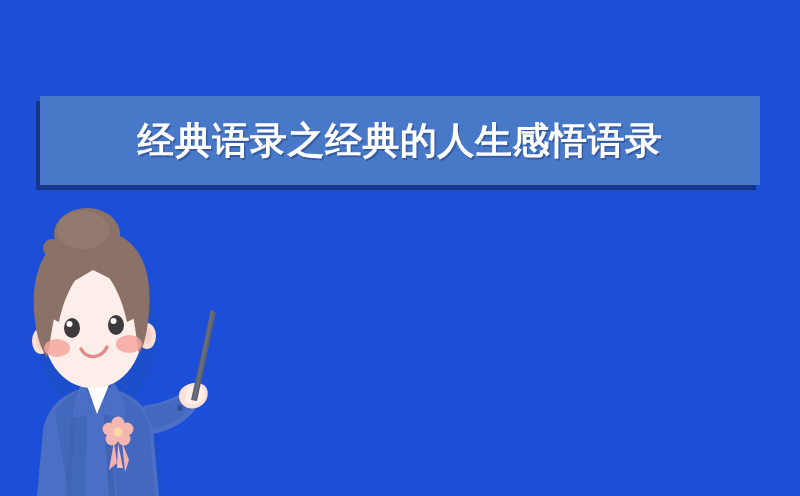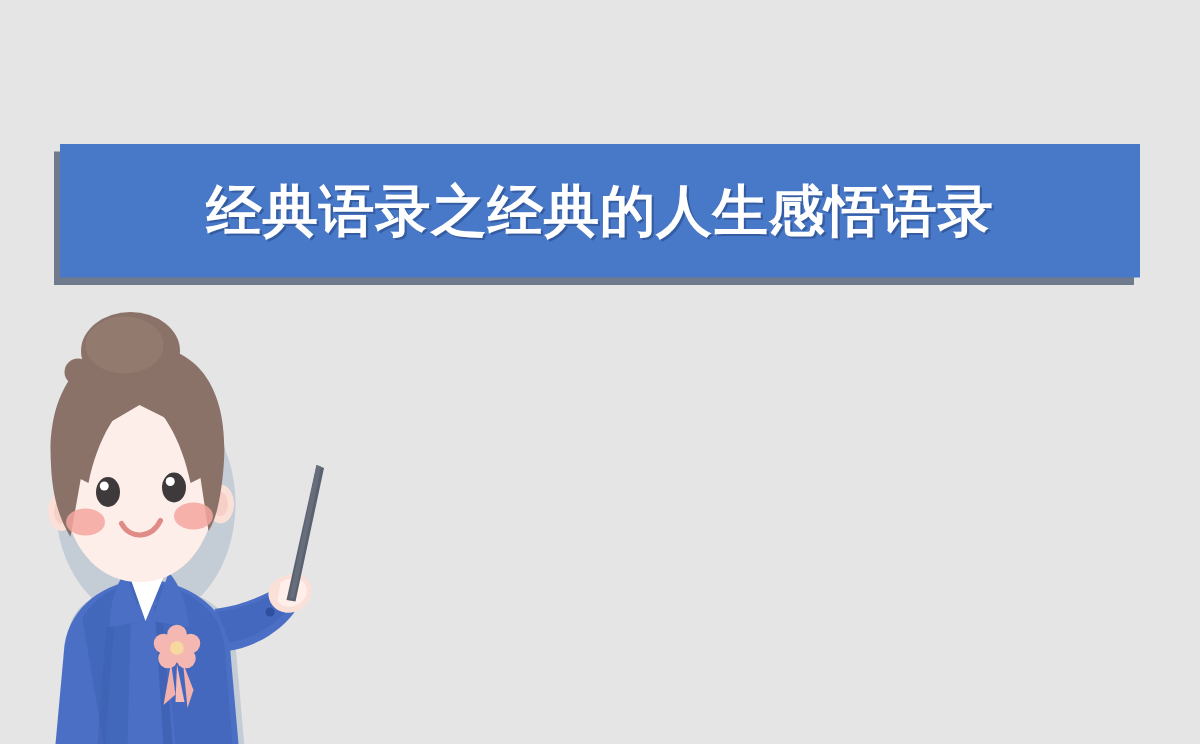--- a/index.html
+++ b/index.html
@@ -10,21 +10,21 @@
     width: 800px;
     height: 496px;
     overflow: hidden;
     font-family: "DejaVu Sans", "Liberation Sans", sans-serif;
   }
 
   #stage {
     position: relative;
     width: 800px;
     height: 496px;
-    background: #e5e5e5;
+    background: #1d4ed8;
     overflow: hidden;
   }
 
   
   #title-banner {
     position: absolute;
     left: 40px;
     top: 96px;
     width: 720px;
     height: 89px;

